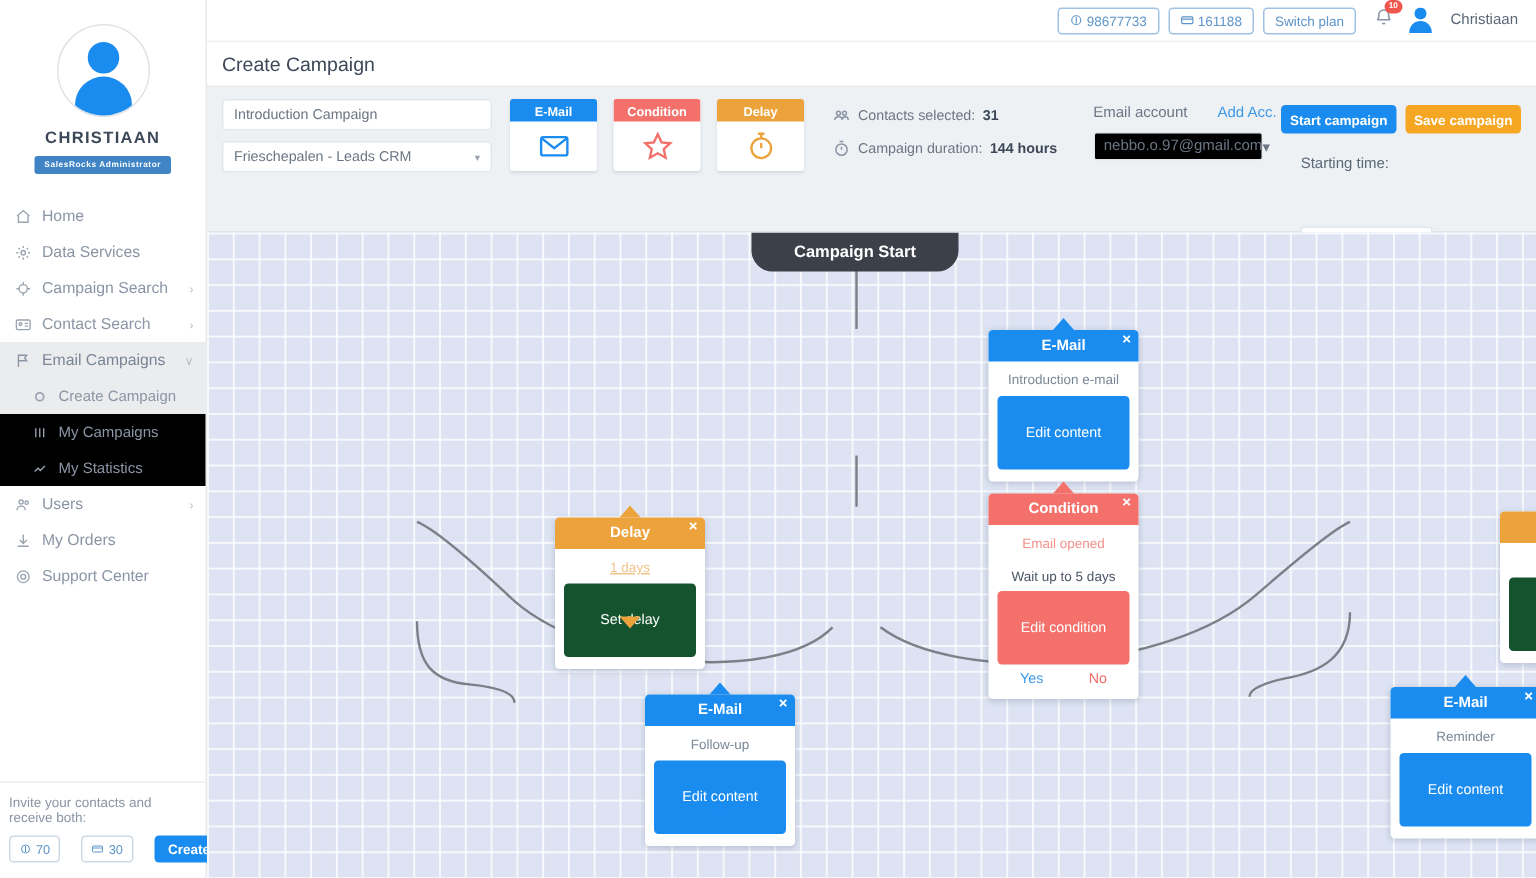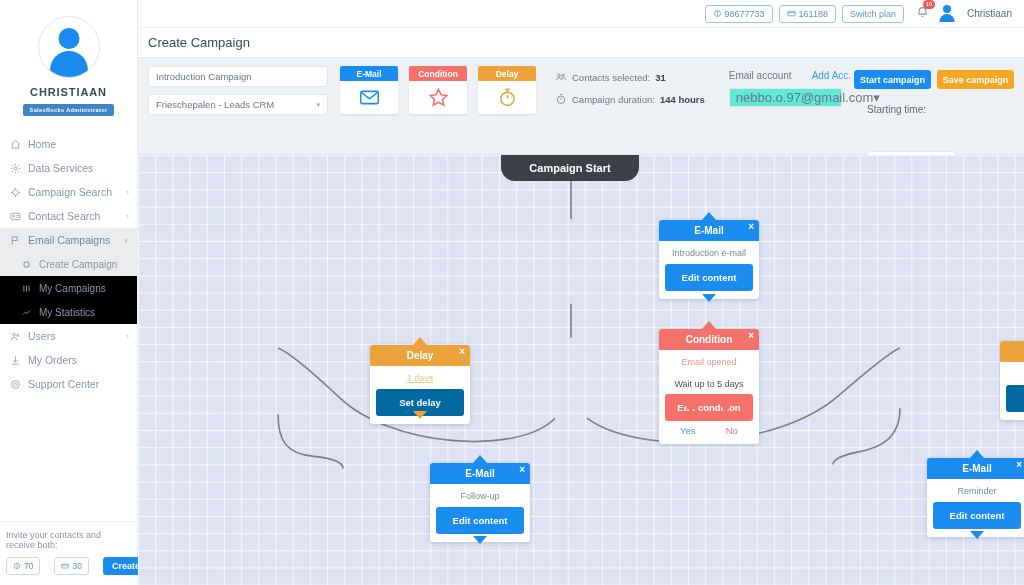--- a/index.html
+++ b/index.html
@@ -144,22 +144,22 @@
     color: #6b7685; margin-bottom: 10px;
   }
   .statrow b { color: #3c4858; font-weight: 700; }
   .statrow svg { width: 12px; height: 12px; flex: 0 0 12px; }
 
   .acct { margin-left: 24px; padding-top: 4px; }
   .acct-lbl-row { display: flex; align-items: baseline; gap: 20px; }
   .acct-lbl { font-size: 10px; color: #6b7685; }
   .acct-add { font-size: 10px; color: #3d9ae8; cursor: pointer; }
   .acct-sel {
-    margin-top: 7px; width: 113px; height: 19px; background: #5eead4;
-    border: 1px solid #e3e7ec; border-radius: 2px; font-size: 13px;
+    margin-top: 7px; width: 113px; height: 19px; background: #000000;
+    border: 1px solid #e3e7ec; border-radius: 2px; font-size: 10px;
     color: #6b7685; padding: 0 6px; display: flex; align-items: center;
     justify-content: space-between;
   }
   .start-wrap { margin-left: 16px; padding-top: 38px; }
   .start-lbl { font-size: 10px; color: #5a6878; margin-bottom: 5px; }
   .start-inp {
     width: 88px; height: 20px; background: #fff; border: 1px solid #e3e7ec;
     border-radius: 2px; font-size: 9px; color: #5a6878; padding: 0 7px;
     display: flex; align-items: center; margin-top: 36px;
   }
@@ -203,39 +203,39 @@
   }
   .node .nclose {
     position: absolute; right: 5px; top: 2px; font-size: 10px;
     font-weight: 700; color: #fff; cursor: pointer; line-height: 1;
   }
   .node .nbody { padding: 7px 6px 8px 6px; text-align: center; }
   .node .nsub { font-size: 9px; margin-bottom: 6px; }
   .node .nsub2 { font-size: 9px; color: #4a5565; margin-bottom: 5px; }
   .node .nbtn {
     display: block; width: 100%; border: none; border-radius: 3px;
-    color: #fff; font-size: 9.5px; font-weight: 700; padding: 8px 0;
+    color: #fff; font-size: 9.5px; font-weight: 400; padding: 19px 0;
     cursor: pointer;
   }
   .yesno {
     display: flex; justify-content: space-around; margin-top: 4px;
     font-size: 9.5px;
   }
   .yesno .yes { color: #3d9ae8; cursor: pointer; }
   .yesno .no  { color: #f1706a; cursor: pointer; }
 
   .node.email .nhead { background: #1a8cf0; }
   .node.email .nsub  { color: #7b8897; }
   .node.email .nbtn  { background: #1a8cf0; }
   .node.cond .nhead  { background: #f4716b; }
   .node.cond .nsub   { color: #f4918c; margin-bottom: 12px; }
   .node.cond .nbtn   { background: #f4716b; }
   .node.delay .nhead { background: #eda33c; }
   .node.delay .nsub  { color: #f0c489; text-decoration: underline; }
-  .node.delay .nbtn  { background: #0369a1; }
+  .node.delay .nbtn  { background: #14532d; }
 
   .tri { position: absolute; width: 0; height: 0; z-index: 4; }
   .tri.down {
     border-left: 7px solid transparent; border-right: 7px solid transparent;
     border-top-width: 8px; border-top-style: solid;
   }
   .tri.up {
     border-left: 7px solid transparent; border-right: 7px solid transparent;
     border-bottom-width: 8px; border-bottom-style: solid;
   }

